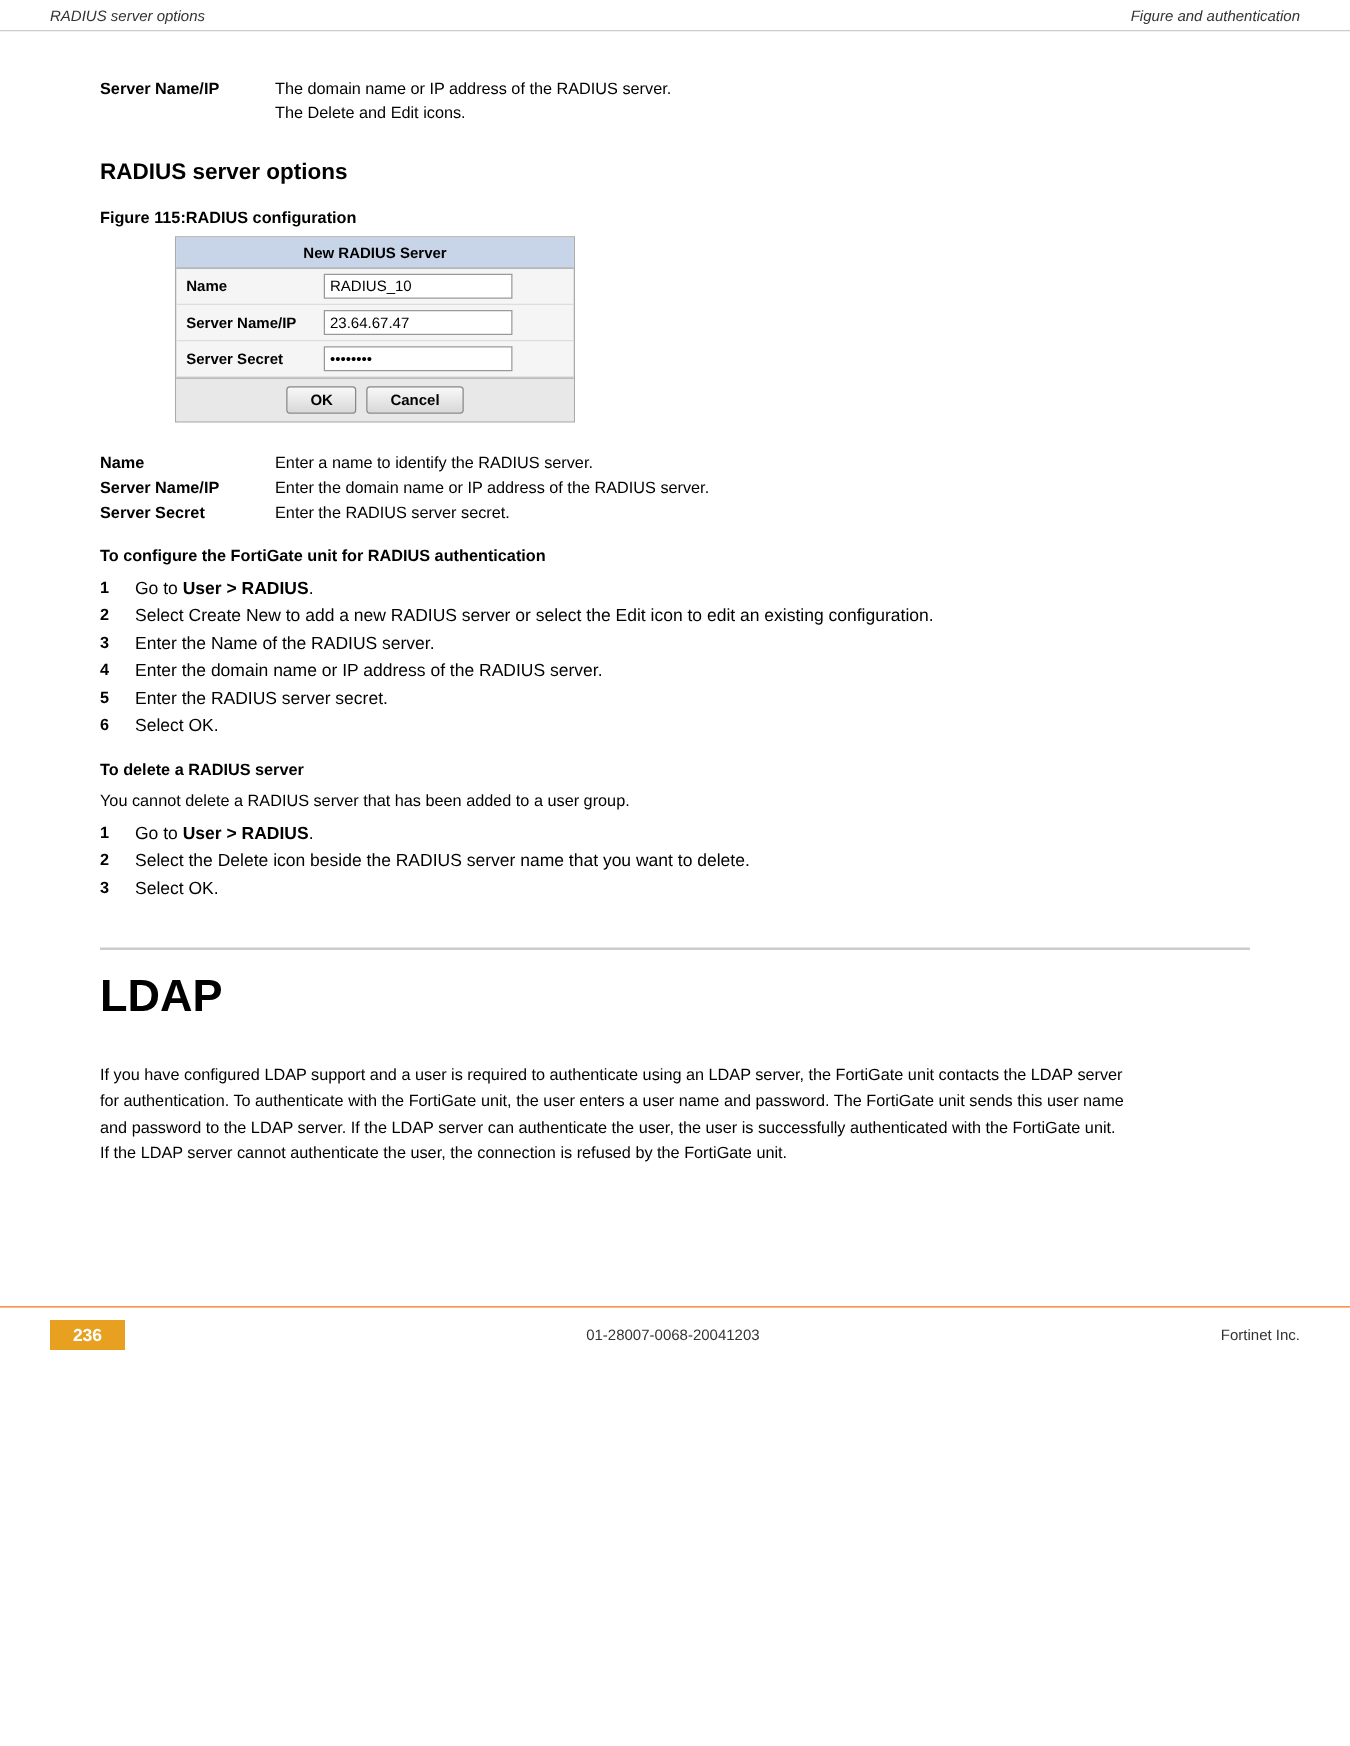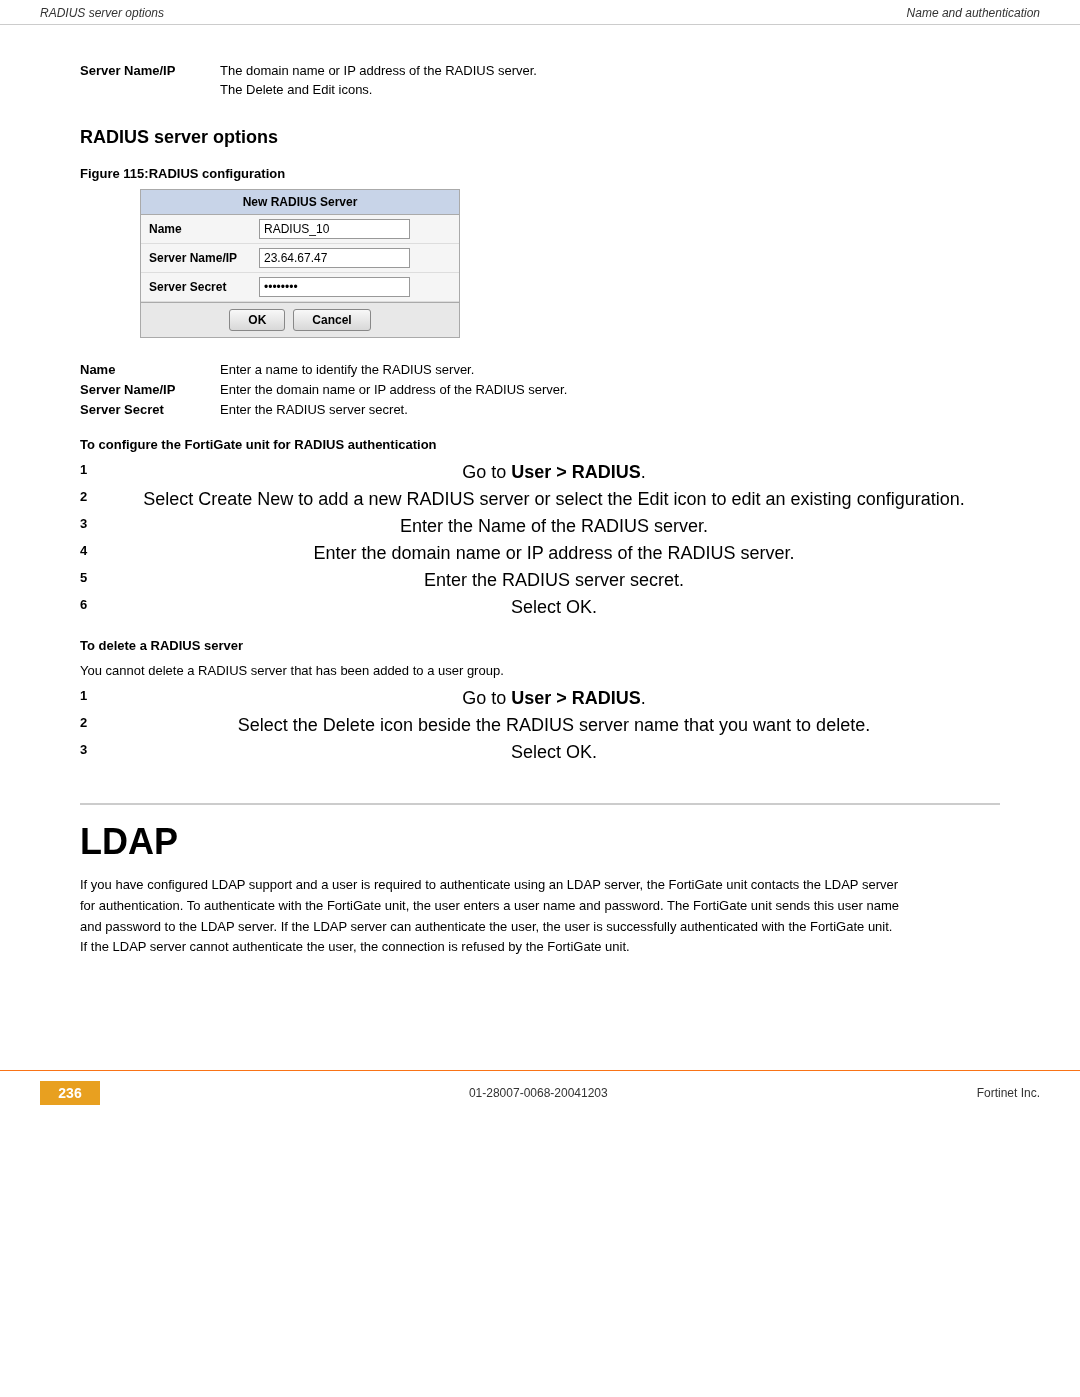--- a/index.html
+++ b/index.html
@@ -165,34 +165,33 @@
       margin-bottom: 6px;
       font-size: 13px;
     }
     .steps-list li .step-num {
       font-weight: bold;
       min-width: 28px;
       font-size: 13px;
     }
     .steps-list li .step-text {
       flex: 1;
-      font-size: 18px;
-      text-align: center;
+      font-size: 14px;
     }
 
     
     .ldap-section {
       margin-top: 40px;
       border-top: 2px solid #ccc;
       padding-top: 16px;
     }
     .ldap-heading {
       font-size: 36px;
       font-weight: bold;
-      margin-bottom: 12px;
+      margin-bottom: 32px;
     }
     .ldap-para {
       font-size: 13px;
       line-height: 1.6;
       margin-bottom: 12px;
       max-width: 820px;
     }
 
     
     .footer {
@@ -219,21 +218,21 @@
     .footer-company {
       font-size: 12px;
       color: #333;
     }
   </style>
 </head>
 <body>
 
 <div class="header-bar">
   <span>RADIUS server options</span>
-  <span>Name and authentication</span>
+  <span>Figure and authentication</span>
 </div>
 
 <div class="main-content">
 
   <div class="intro-block">
     <div class="field-row">
       <span class="field-label">Server Name/IP</span>
       <span class="field-desc">The domain name or IP address of the RADIUS server.</span>
     </div>
     <div class="field-desc-indent">The Delete and Edit icons.</div>

